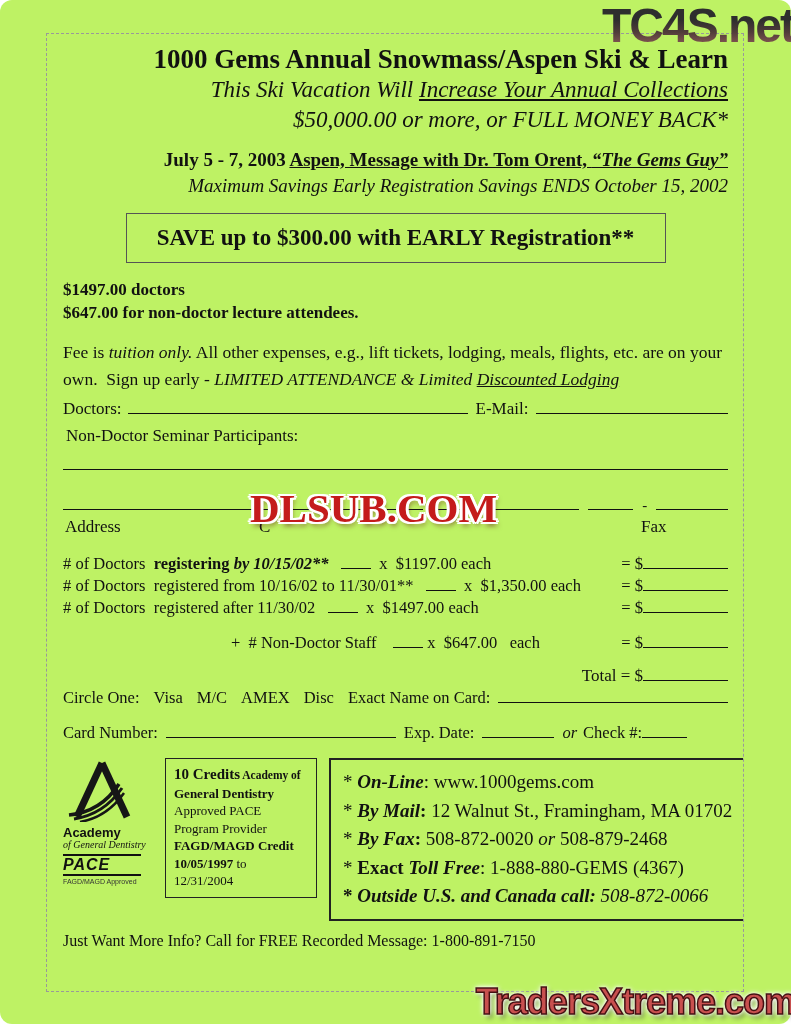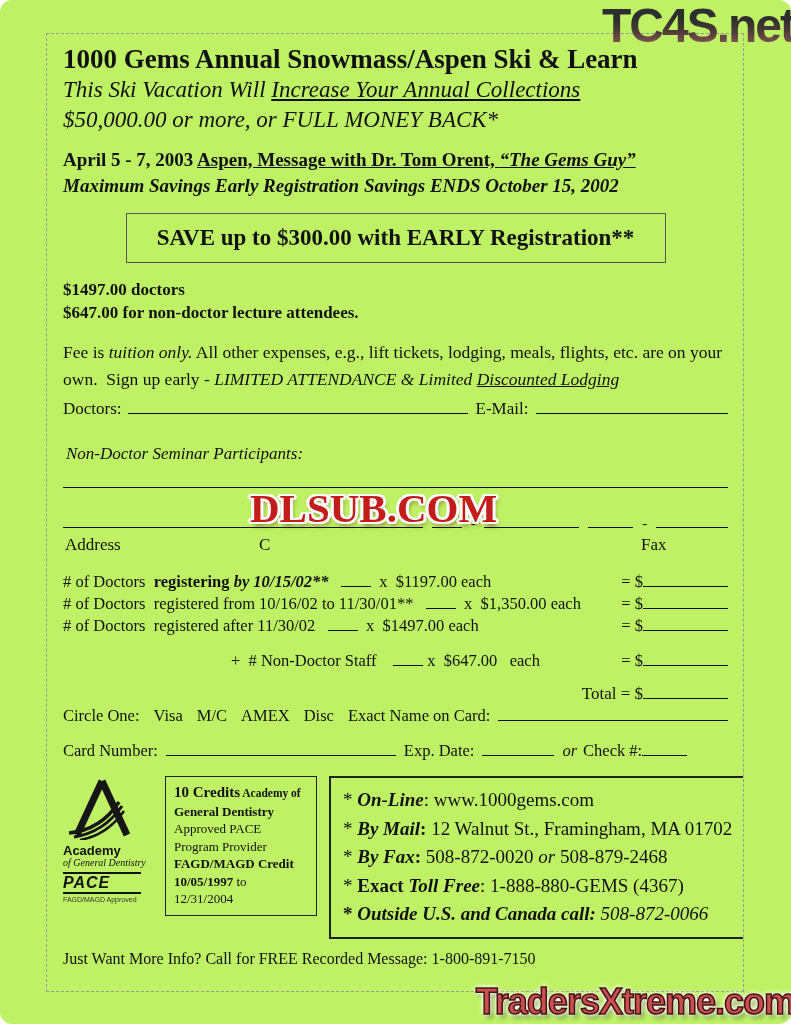--- a/index.html
+++ b/index.html
@@ -4,44 +4,44 @@
 <style>
   * { margin:0; padding:0; box-sizing:border-box; }
   html,body { width:791px; height:1024px; background:#fff; overflow:hidden;
     font-family:"Liberation Serif", serif; color:#111; }
   .page { position:relative; width:791px; height:1024px; background:#bef264;border-radius:12px; }
 
   
   .form-border { position:absolute; left:46px; top:33px; width:698px; height:959px;
     border:1px dashed #999; padding:6px 15px 0 16px; overflow:hidden; }
 
-  .c { text-align:left; }
+  .c { text-align:right; }
   .b { font-weight:bold; }
   .i { font-style:italic; }
   .bi { font-weight:bold; font-style:italic; }
   .u { text-decoration:underline; }
   .pre { white-space:pre-wrap; }
 
   .title { font-size:27px; font-weight:bold; margin-top:4px; }
   .sub { font-size:23px; font-style:italic; line-height:30px; }
   .dateline { font-size:19px; font-weight:bold; margin-top:12px; line-height:26px; }
-  .savingsline { font-size:19px; font-weight:bold; font-style:italic; line-height:26px; }
+  .savingsline { font-size:19px; font-weight:normal; font-style:italic; line-height:26px; }
 
   .savebox { width:540px; margin:14px auto 0 auto; border:1px solid #555;
     padding:11px 6px; text-align:center; font-size:23px; font-weight:bold; }
 
   .priceblock { margin-top:15px; font-size:17px; font-weight:bold; line-height:23px; }
   .feenote { margin-top:15px; font-size:17.5px; line-height:27px; }
 
   .row { display:flex; align-items:baseline; font-size:17px; }
   .blank { display:inline-block; height:1px; border-bottom:1px solid #111; align-self:baseline; }
   .grow { flex:1 1 auto; }
 
   .doctorsrow { margin-top:6px; }
-  .participants { margin-top:25px; font-size:17px;font-style:italic; }
+  .participants { margin-top:7px; font-size:17px; }
   .longline { margin-top:23px; border-bottom:1px solid #111; height:1px; }
   .segline { margin-top:27px; display:flex; align-items:baseline; justify-content:space-between; font-size:15px; }
   .labelsrow { position:relative; height:22px; margin-top:3px; font-size:17px; }
   .labelsrow span { position:absolute; top:0; }
 
   .regblock { margin-top:14px; }
   .regrow { display:flex; align-items:baseline; font-size:16.5px; line-height:22px; }
   .regeq { margin-left:auto; white-space:pre-wrap; }
   .staffrow { margin-top:13px; }
   .staffrow .regleft { margin-left:168px; }
@@ -95,21 +95,21 @@
   <div class="wm wm-mid">DLSUB.COM</div>
   <div class="wm wm-bottom">TradersXtreme.com</div>
 
   <div class="form-border">
 
     <div class="title c"><span class="pre">1000 Gems Annual Snowmass/Aspen Ski &amp; Learn</span></div>
 
     <div class="sub c"><span class="pre">This Ski Vacation Will </span><span class="u pre">Increase Your Annual Collections</span></div>
     <div class="sub c"><span class="pre">$50,000.00 or more, or FULL MONEY BACK*</span></div>
 
-    <div class="dateline c"><span class="pre">April 5 - 7, 2003 </span><span class="u pre">Aspen, Message with Dr. Tom Orent, </span><span class="u i pre">“The Gems Guy”</span></div>
+    <div class="dateline c"><span class="pre">July 5 - 7, 2003 </span><span class="u pre">Aspen, Message with Dr. Tom Orent, </span><span class="u i pre">“The Gems Guy”</span></div>
     <div class="savingsline c"><span class="pre">Maximum Savings Early Registration Savings ENDS October 15, 2002</span></div>
 
     <div class="savebox"><span class="pre">SAVE up to $300.00 with EARLY Registration**</span></div>
 
     <div class="priceblock">
       <div>$1497.00 doctors</div>
       <div>$647.00 for non-doctor lecture attendees.</div>
     </div>
 
     <div class="feenote"><span class="pre">Fee is </span><span class="i pre">tuition only.</span><span class="pre"> All other expenses, e.g., lift tickets, lodging, meals, flights, etc. are on your own.  Sign up early - </span><span class="i pre">LIMITED ATTENDANCE &amp; Limited </span><span class="i u pre">Discounted Lodging</span></div>

